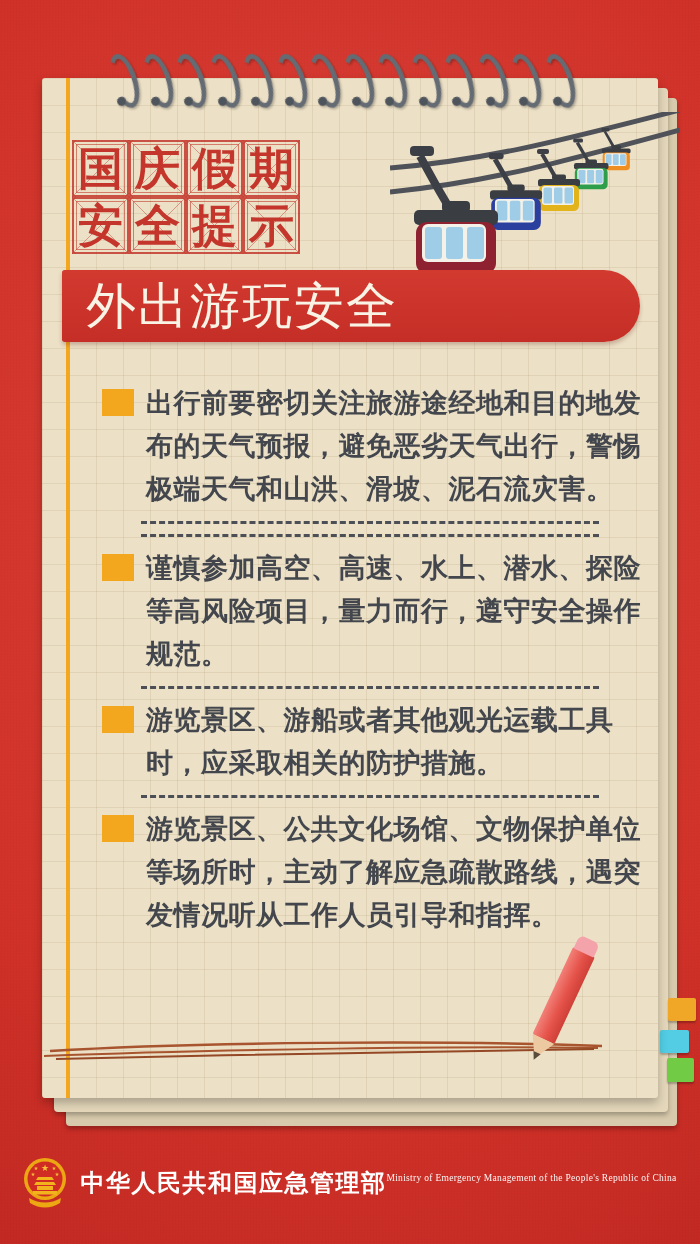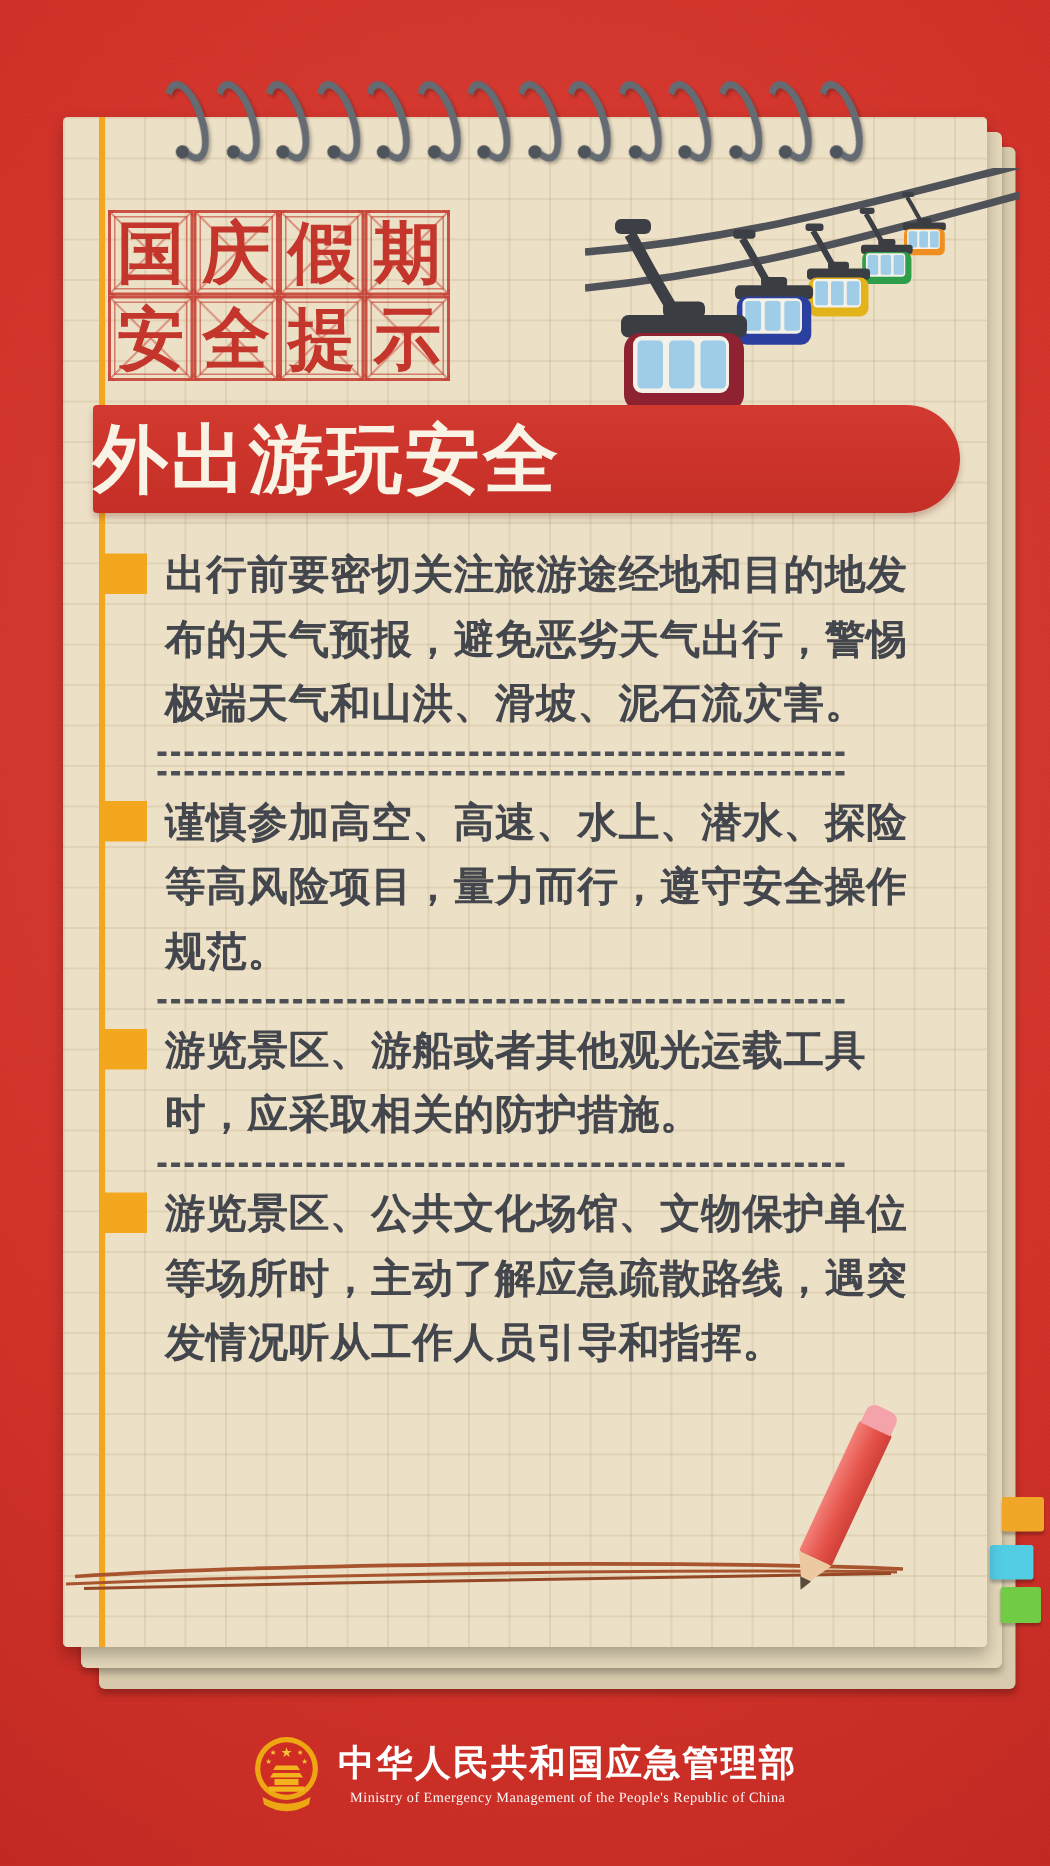--- a/index.html
+++ b/index.html
@@ -44,40 +44,40 @@
       linear-gradient(135deg, transparent 49.2%, rgba(195,56,45,.45) 49.2% 50.8%, transparent 50.8%);}
   .stamp-cell::before{content:"";position:absolute;inset:2px;border:1px solid rgba(195,56,45,.6);}
   .stamp-cell span{position:relative;z-index:1;}
   
   .cablecars{position:absolute;left:348px;top:34px;z-index:2;}
   
   .banner{position:absolute;left:20px;top:192px;width:578px;height:72px;z-index:3;
     background:linear-gradient(180deg,#d23a30 0%,#c52e26 100%);
     border-radius:3px 40px 40px 3px;display:flex;align-items:center;
     box-shadow:0 3px 4px rgba(90,20,10,.25);}
-  .banner-text{color:#f8f3e4;font-size:50px;font-weight:700;letter-spacing:2px;line-height:1;}
-  
-  .bullets{position:absolute;left:24px;top:284px;width:564px;z-index:2;}
+  .banner-text{color:#f8f3e4;font-size:50px;font-weight:400;letter-spacing:2px;padding-left:24px;line-height:1;}
+  
+  .bullets{position:absolute;left:24px;top:304px;width:564px;z-index:2;padding-left:36px;}
   .item{display:flex;gap:12px;align-items:flex-start;}
   .marker{flex:none;width:32px;height:27px;background:#f3a71e;margin-top:7px;}
   .item-text{width:520px;font-size:27px;line-height:43px;font-weight:700;color:#43474d;letter-spacing:.5px;}
   .sep{border-top:3px dashed #4c5056;margin:10px 67px 10px 39px;height:0;}
   
   .pencil{position:absolute;left:530px;top:874px;width:24px;height:96px;z-index:5;
     transform:rotate(25deg);transform-origin:top center;
     background:linear-gradient(90deg,#f28078 0%,#e5534a 55%,#cf4038 100%);border-radius:2px;}
   .pencil-eraser{position:absolute;left:1px;top:-14px;width:22px;height:15px;background:#f4a3ab;border-radius:6px 6px 1px 1px;}
   .pencil-tip{position:absolute;left:0;bottom:-21px;width:0;height:0;
     border-left:12px solid transparent;border-right:12px solid transparent;border-top:21px solid #ecc9a0;}
   .pencil-lead{position:absolute;left:8px;bottom:-23px;width:0;height:0;
     border-left:4px solid transparent;border-right:4px solid transparent;border-top:8px solid #5a4a3a;}
   .scribble{position:absolute;left:0px;top:955px;z-index:4;}
   
   .footer{position:absolute;left:0;right:0;top:1156px;display:flex;justify-content:center;align-items:center;gap:13px;z-index:5;}
-  .footer-text{display:flex;flex-direction:column;}
+  .footer-text{display:flex;flex-direction:row;}
   .ministry-cn{color:#ffffff;font-size:24px;font-weight:800;letter-spacing:1.5px;line-height:1.2;}
   .ministry-en{color:#ffffff;font-size:9.5px;font-family:"Liberation Serif",serif;letter-spacing:.3px;margin-top:4px;opacity:.96;text-align:center;}
 </style>
 </head>
 <body>
 
 <div class="poster">
 
   <div class="page-layer layer-3"></div>
   <div class="page-layer layer-2"></div>

